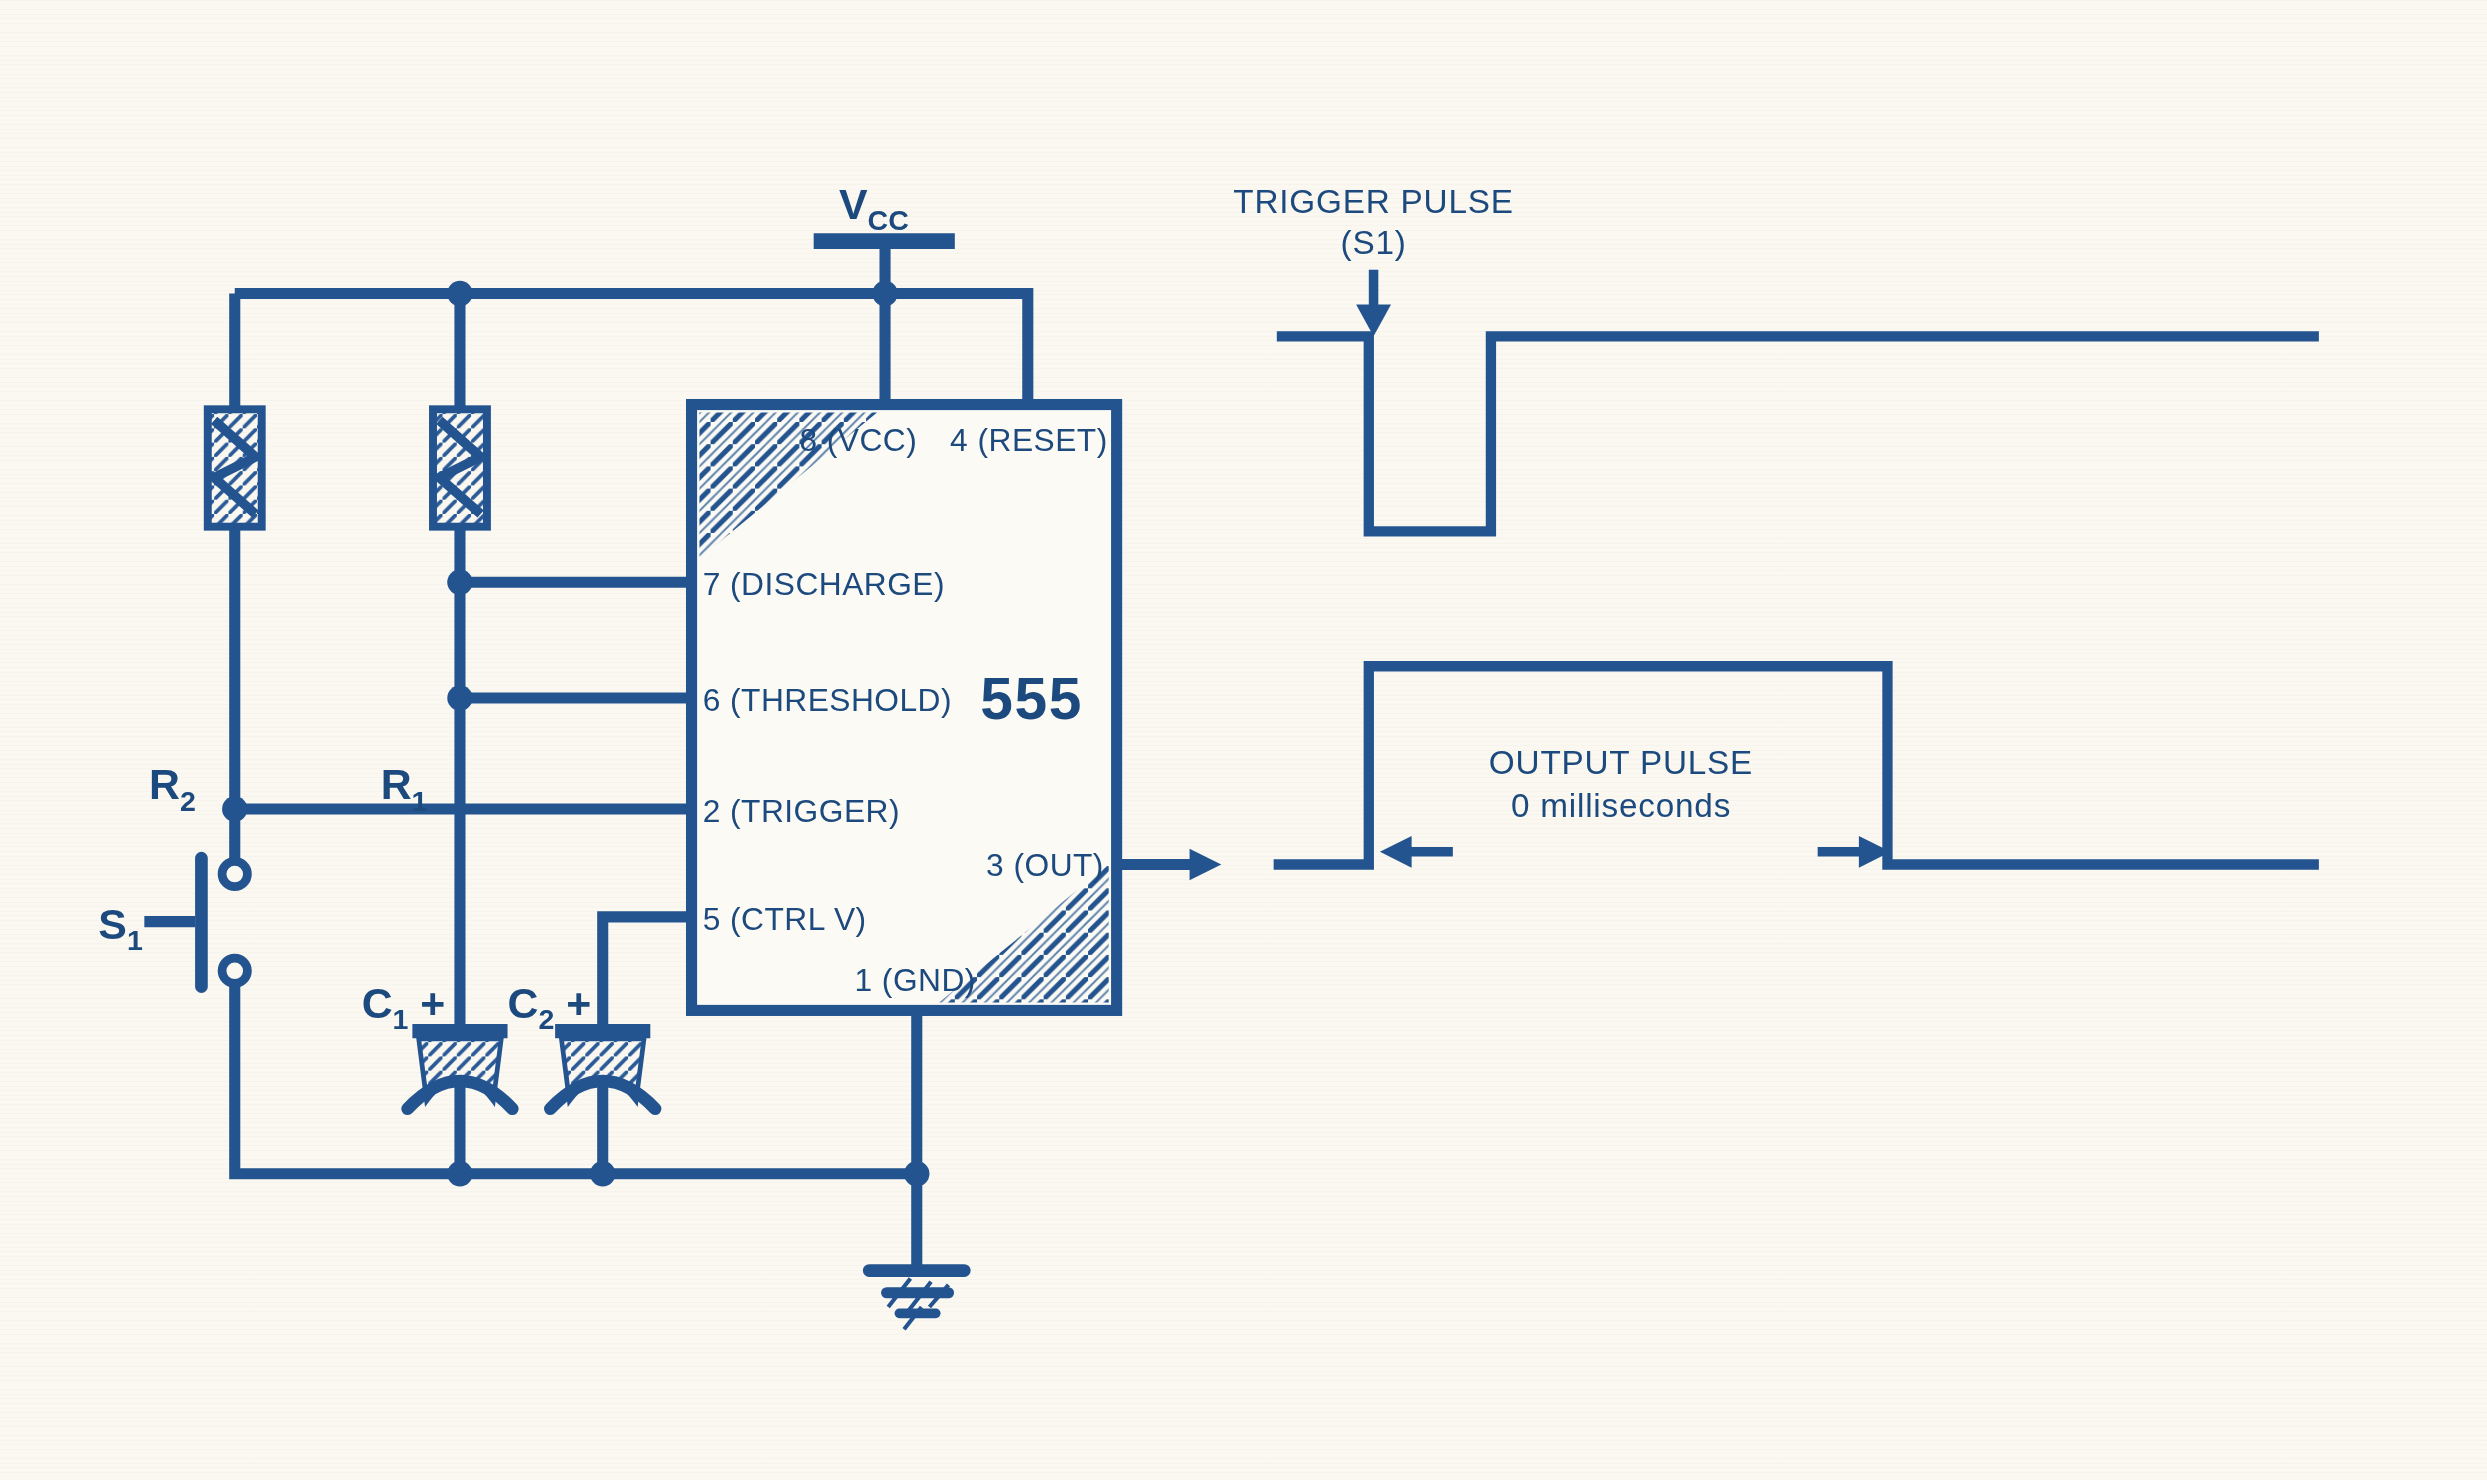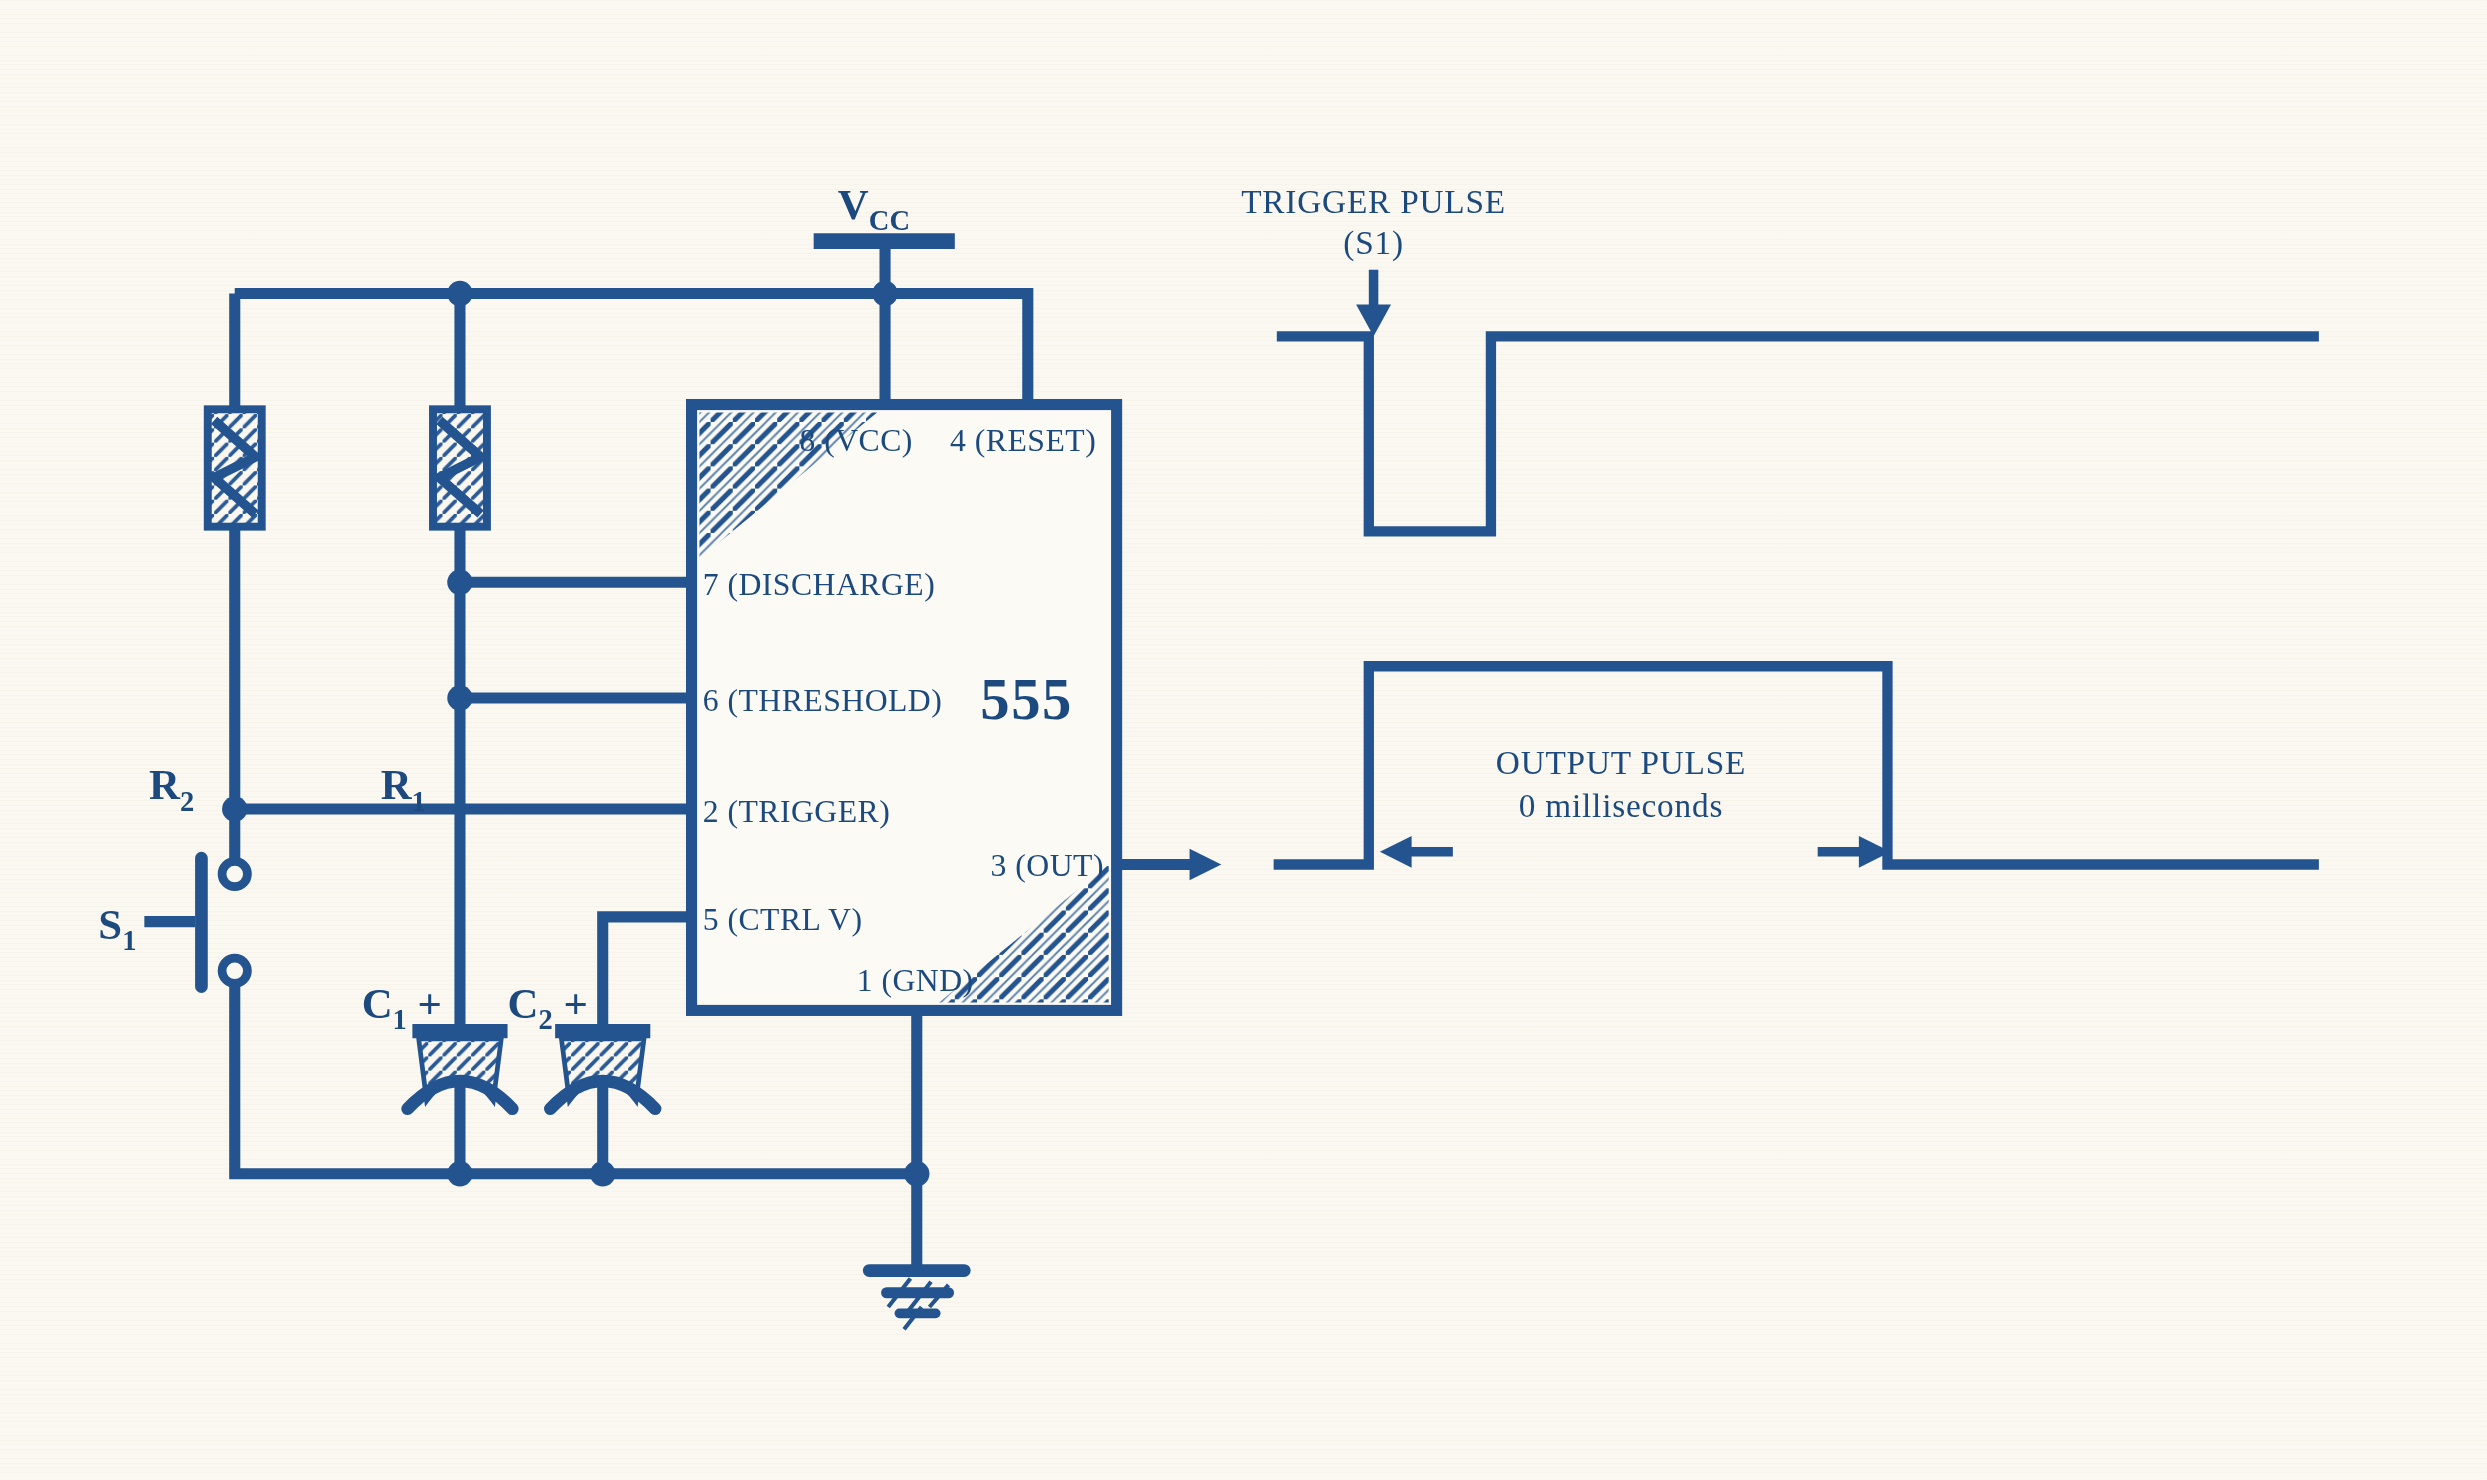--- a/index.html
+++ b/index.html
@@ -20,21 +20,20 @@
     width: 100vw;
     height: 100vh;
     background:
       repeating-linear-gradient(
         to bottom,
         rgba(210,205,190,0.10) 0px,
         rgba(210,205,190,0.10) 0.9px,
         rgba(0,0,0,0) 0.9px,
         rgba(0,0,0,0) 4.6px),
       #faf8f1;
-    font-family: Liberation Serif, serif;
   }
   svg { display: block; width: 100%; height: 100%; }
   text { fill: #1d4a7e; }
   .pin-label { font-size: 20px; letter-spacing: 0.3px; }
   .wave-label { font-size: 21px; letter-spacing: 0.5px; }
   .comp-label { font-size: 27px; font-weight: bold; }
   .comp-sub { font-size: 18px; font-weight: bold; }
   .ic-name { font-size: 37px; font-weight: bold; letter-spacing: 1px; }
   .ink { stroke: #24548f; fill: none; }
 </style>

